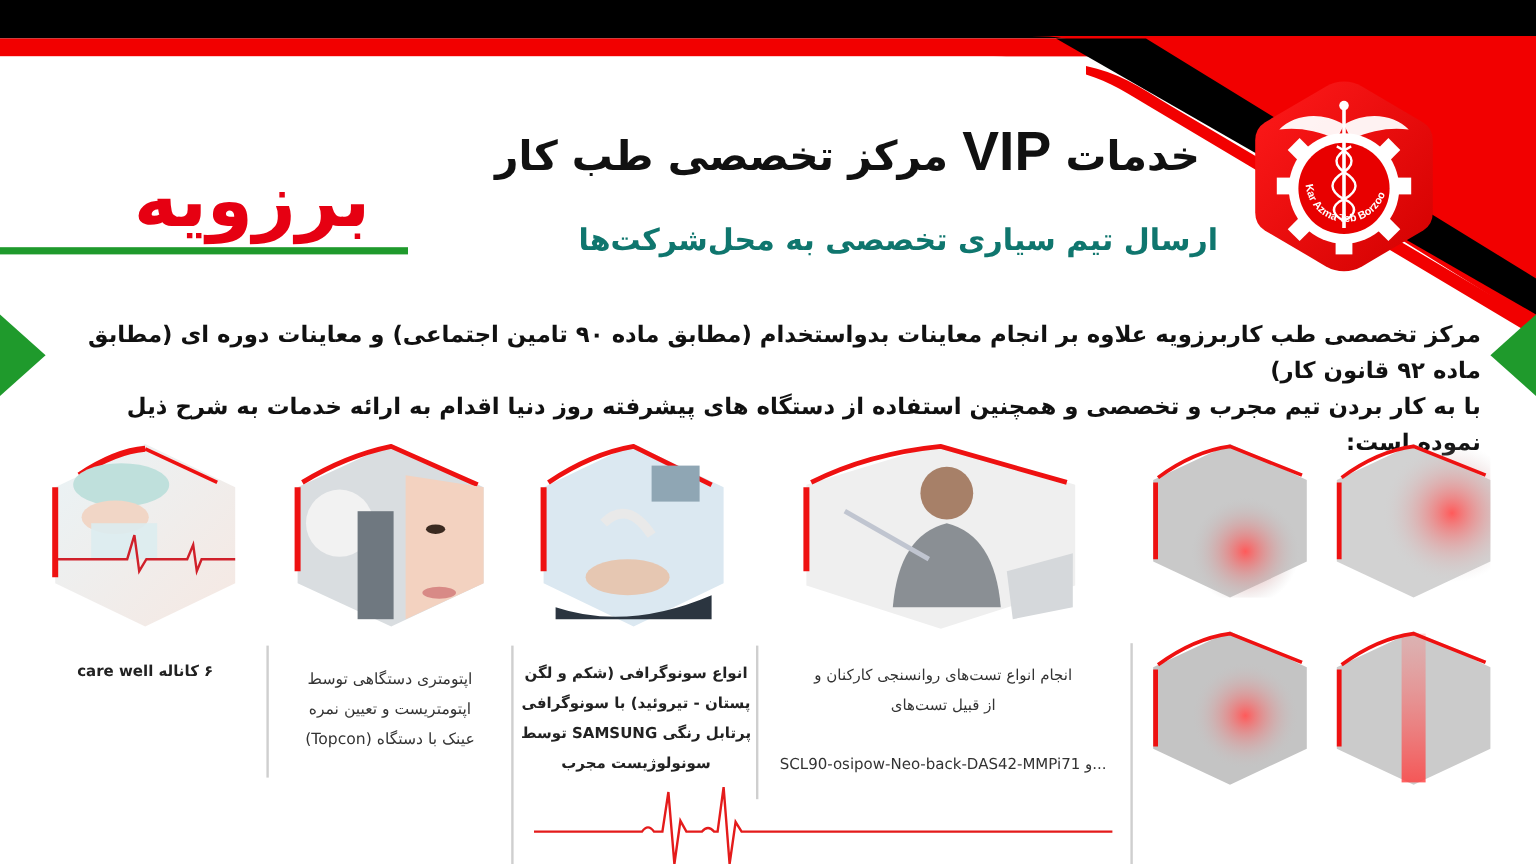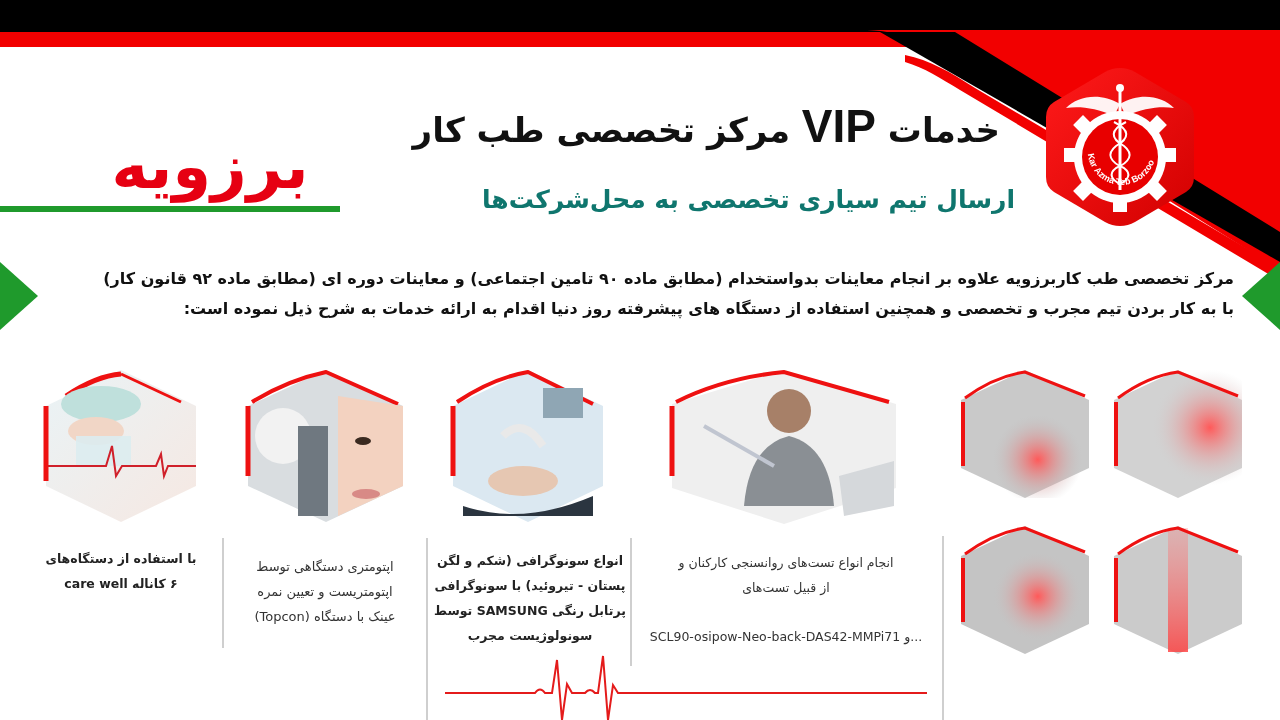--- a/index.html
+++ b/index.html
@@ -35,21 +35,21 @@
   .green-rule { position: absolute; left: 0; top: 206px; width: 340px; height: 6px; background: #1f9a2c; }
 
   
   .arrow-left { position: absolute; left: 0; top: 262px; width: 0; height: 0;
     border-top: 34px solid transparent; border-bottom: 34px solid transparent; border-left: 38px solid #1f9a2c; }
   .arrow-right { position: absolute; right: 0; top: 262px; width: 0; height: 0;
     border-top: 34px solid transparent; border-bottom: 34px solid transparent; border-right: 38px solid #1f9a2c; }
   .intro {
     position: absolute; left: 48px; top: 264px; width: 1186px;
     direction: rtl; text-align: right; font-family: "DejaVu Sans", sans-serif;
-    font-size: 16px; font-weight: bold; color: #111; line-height: 30px;
+    font-size: 19px; font-weight: bold; color: #111; line-height: 30px;
   }
 
   
   .hex { position: absolute; }
   .hex svg { width: 100%; height: 100%; display: block; }
 
   
   .svc {
     position: absolute; direction: rtl; text-align: center;
     font-family: "DejaVu Sans", sans-serif; font-size: 12.5px; color: #333; line-height: 25px;
@@ -239,21 +239,20 @@
     <path d="M10,32 Q40,10 70,6 L130,30" stroke="#ee1111" stroke-width="3" fill="none"></path>
   </svg>
 </div>
 
 <div class="vdiv" style="left:222px;top:538px;height:110px;"></div>
 <div class="vdiv" style="left:426px;top:538px;height:182px;"></div>
 <div class="vdiv" style="left:630px;top:538px;height:128px;"></div>
 <div class="vdiv" style="left:942px;top:536px;height:184px;"></div>
 
 <div class="svc bold" style="left:26px;top:546px;width:190px;">
-  <div>با استفاده از دستگاه‌های</div>
   <div>۶ کاناله care well</div>
 </div>
 <div class="svc" style="left:228px;top:554px;width:194px;font-size:13px;">
   <div>اپتومتری دستگاهی توسط</div>
   <div>اپتومتریست و تعیین نمره</div>
   <div>عینک با دستگاه (Topcon)</div>
 </div>
 <div class="svc bold" style="left:432px;top:548px;width:196px;font-size:12.5px;">
   <div>انواع سونوگرافی (شکم و لگن</div>
   <div>پستان - تیروئید) با سونوگرافی</div>

